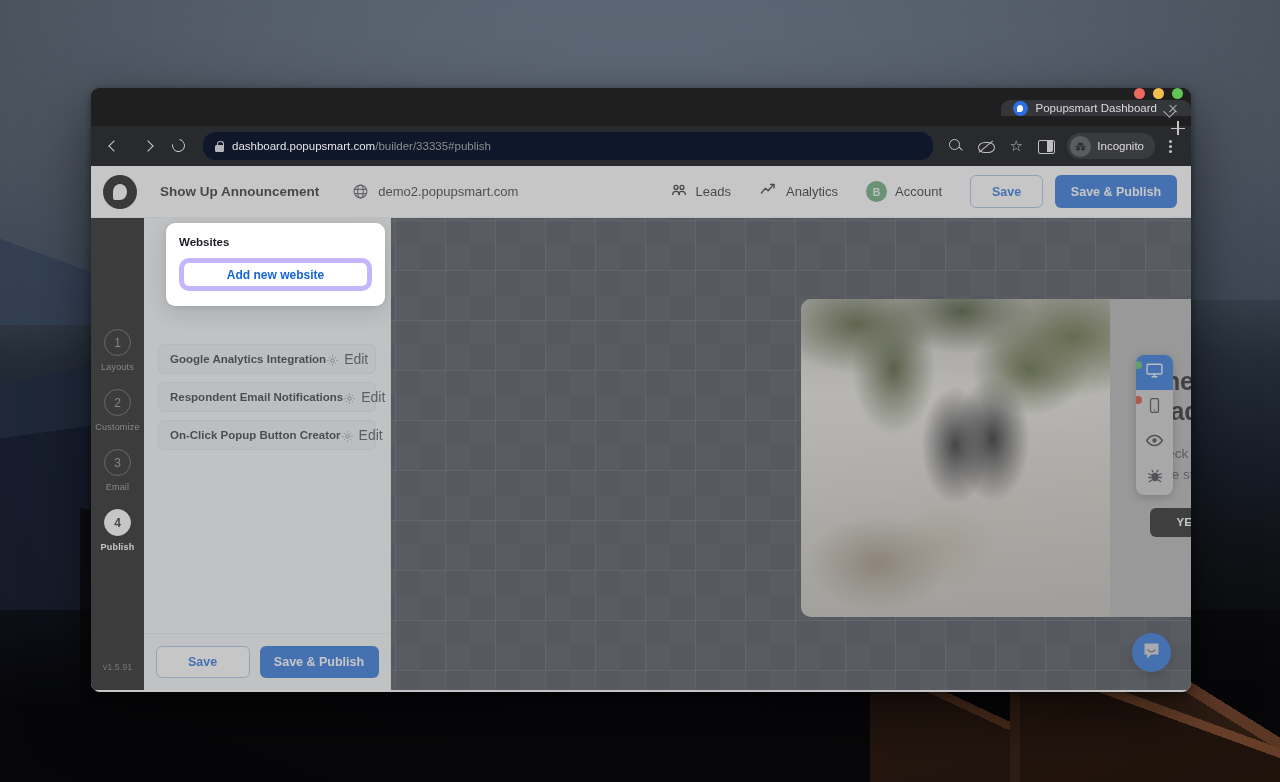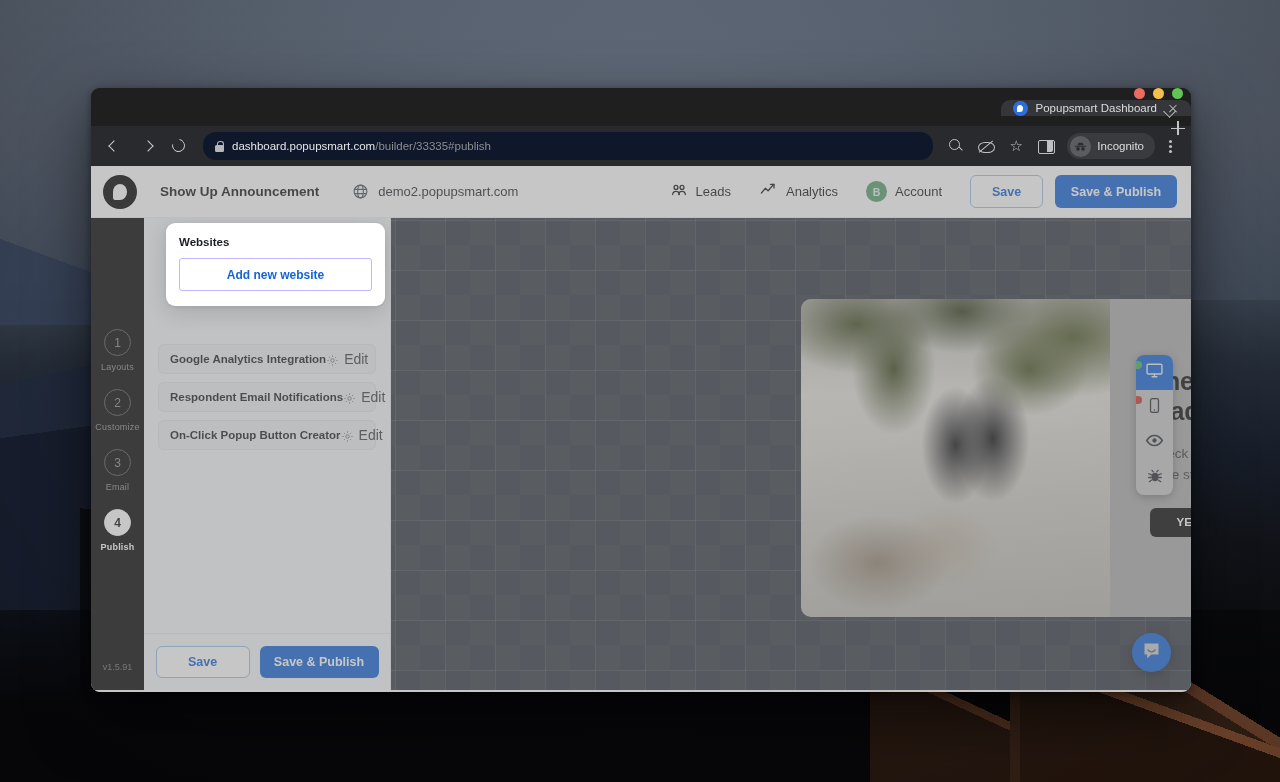--- a/index.html
+++ b/index.html
@@ -312,21 +312,21 @@
     cursor: pointer;
   }
   .site-row .nm { font-size: 11px; color: #20242a; flex: 1; white-space: nowrap; overflow: hidden; }
   .verified {
     display: flex; align-items: center; gap: 4px; height: 22px;
     background: #e6f6ec; border: 1px solid #a9dfbe; border-radius: 11px; padding: 0 9px 0 6px;
   }
   .verified .vtxt { font-size: 10.5px; color: #1f2a22; }
   .check-circ { width: 13px; height: 13px; flex: 0 0 auto; }
   .add-site {
-    height: 33px; border: 1px solid #c4b5fd; border-radius: 3px; background: #fff;
+    height: 33px; border: 5px solid #c4b5fd; border-radius: 10px; background: #fff;
     color: #1565d8; font-size: 12px; font-weight: bold;
     display: flex; align-items: center; justify-content: center; cursor: pointer;
   }
 
   
   .canvas {
     flex: 1; position: relative; overflow: hidden;
     background-color: #343944;
   }
   .canvas-grid {

